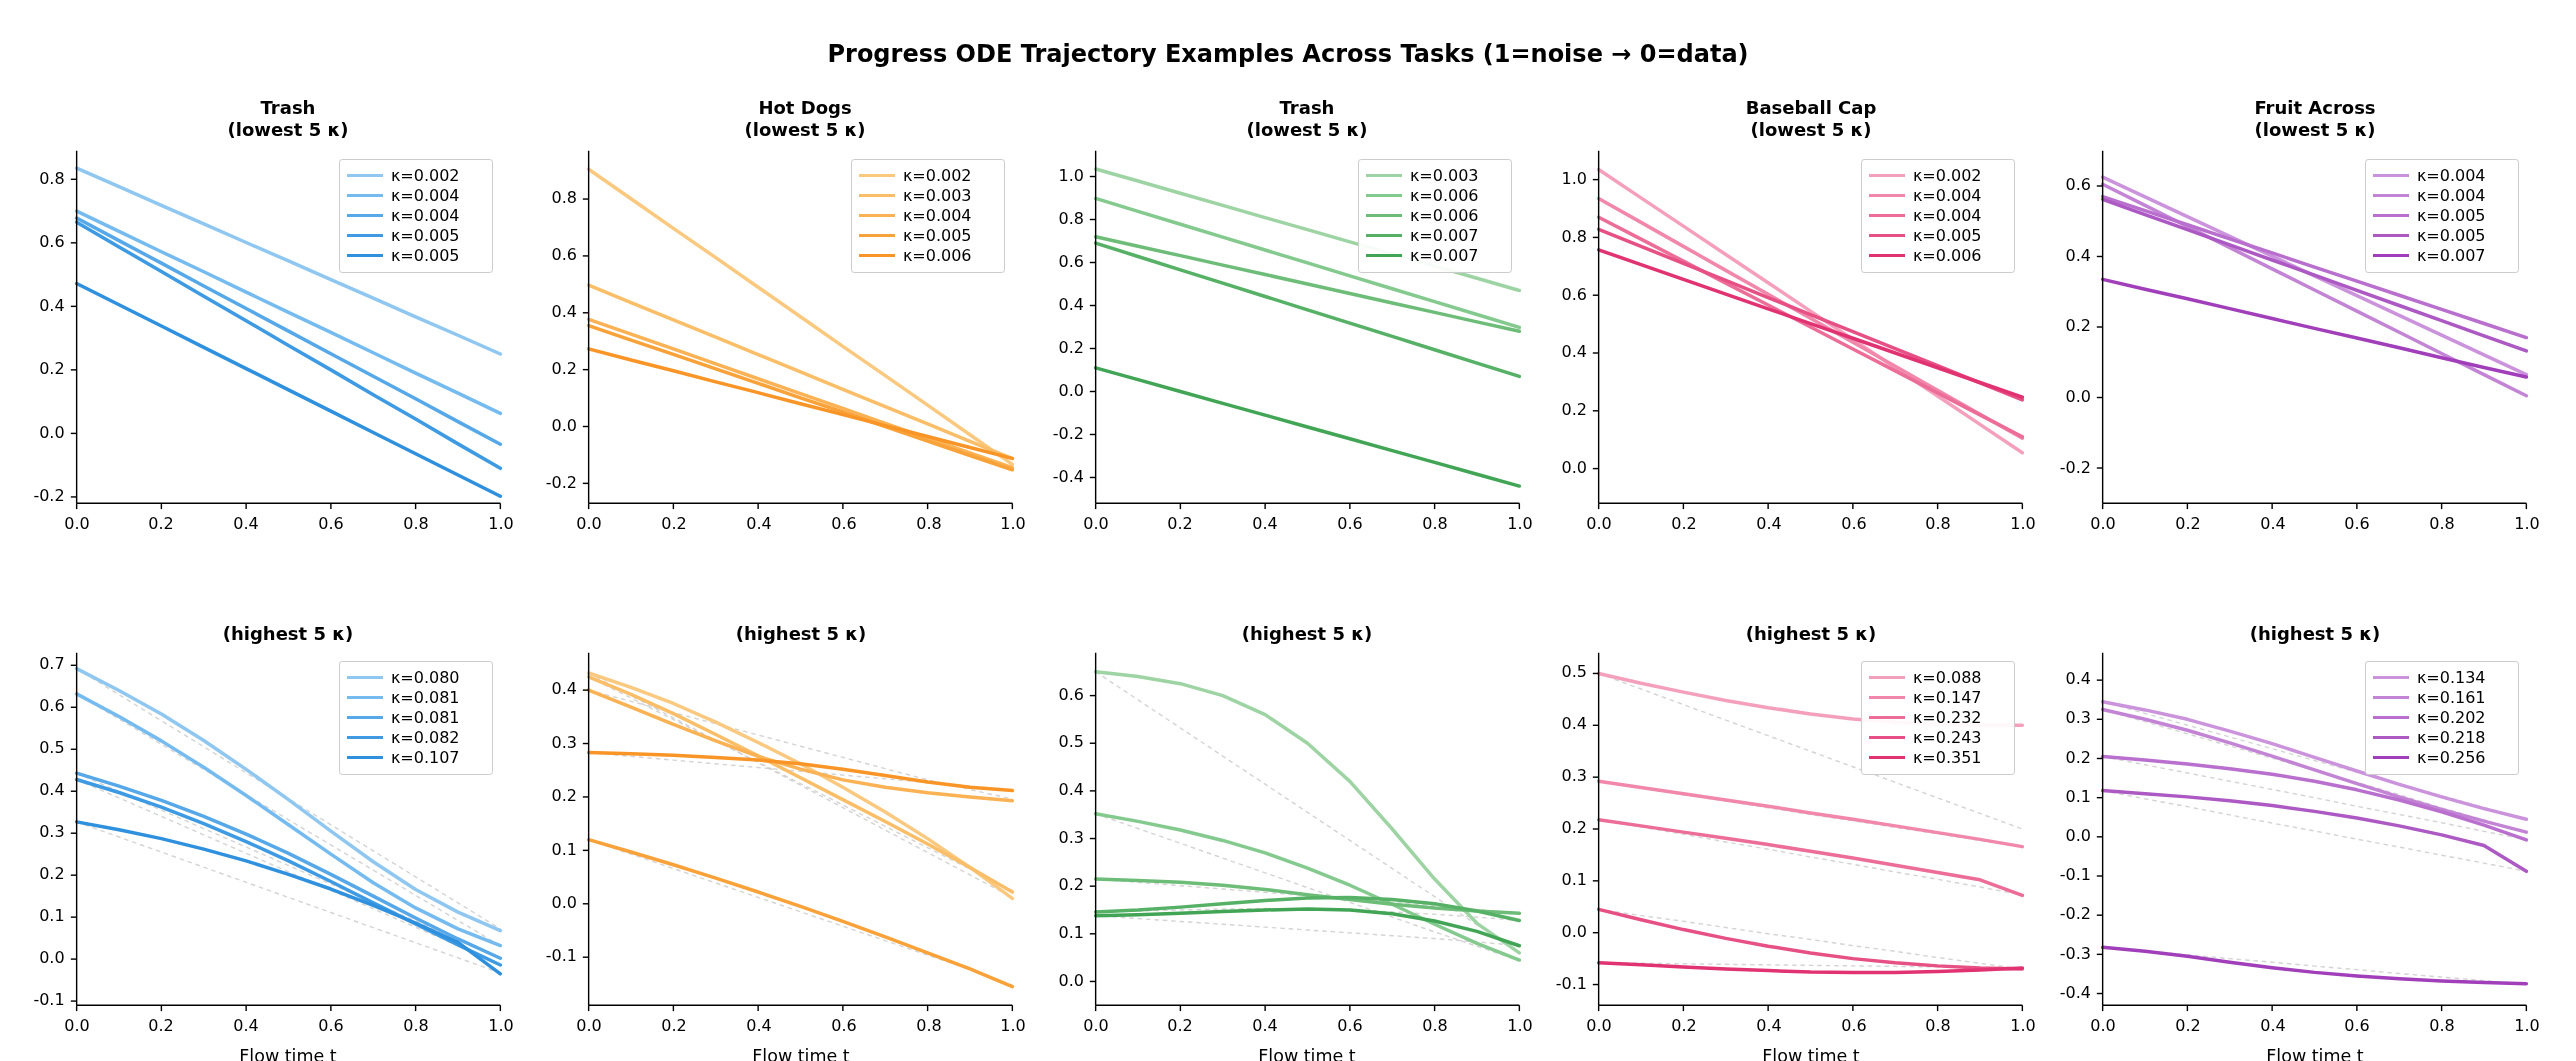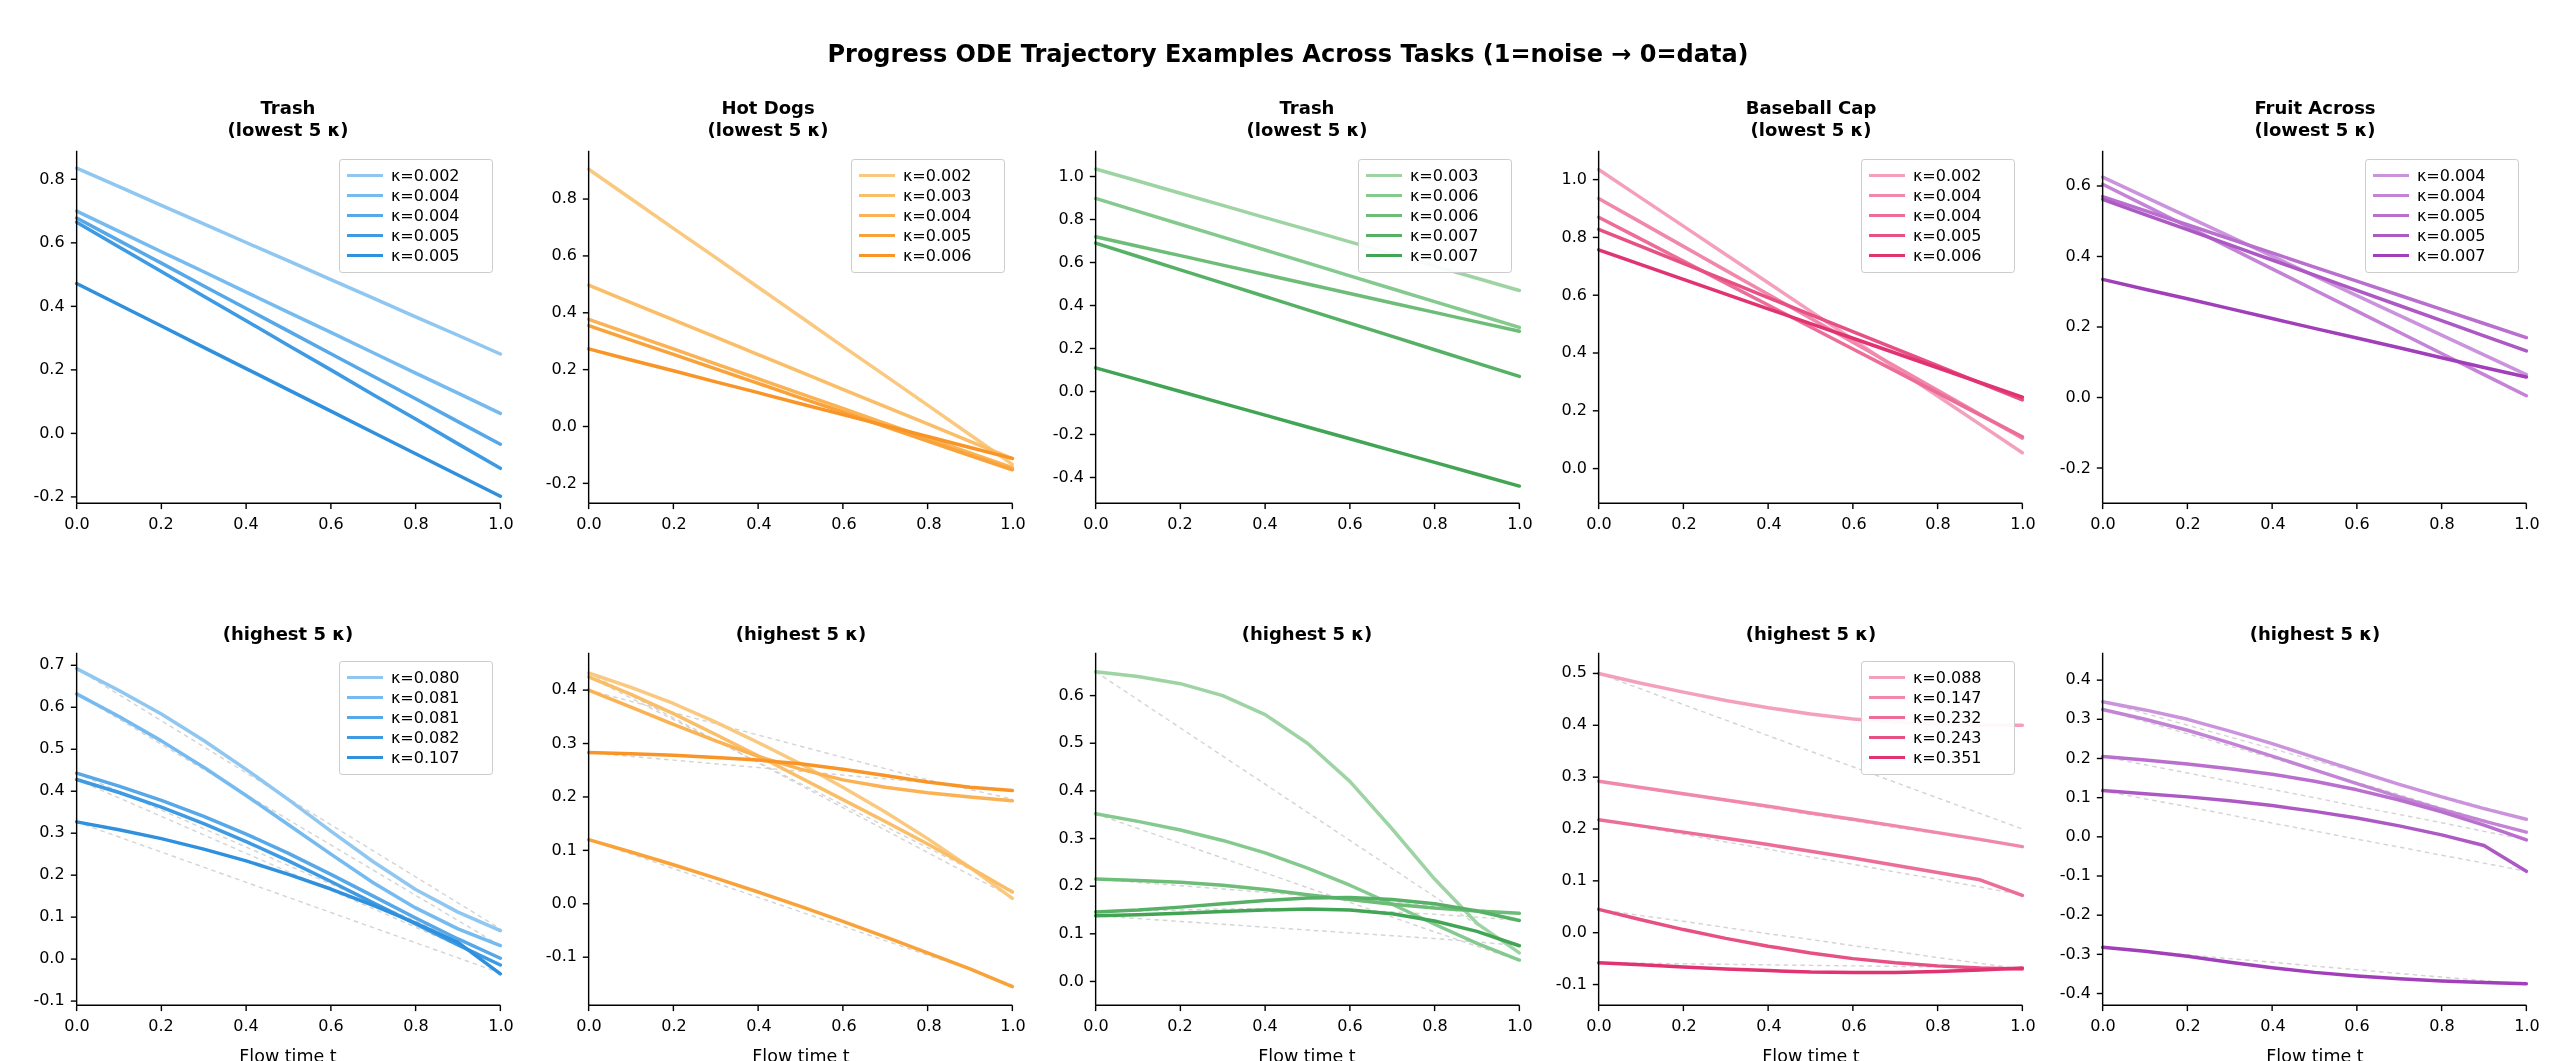--- a/index.html
+++ b/index.html
@@ -98,21 +98,21 @@
             <span class="legline" style="border-top-color: rgb(61, 154, 227);"></span>
             <span class="legtext">κ=0.005</span>
           </div>
           <div class="legrow">
             <span class="legline" style="border-top-color: rgb(47, 144, 222);"></span>
             <span class="legtext">κ=0.005</span>
           </div>
         </div>
       </div>
       <div class="panel" style="left: 0px; top: 0px; width: 2576px; height: 1061px;">
-        <div class="ptitle" style="left: 556px; width: 424px; top: 69px;">
+        <div class="ptitle" style="left: 593px; width: 424px; top: 69px;">
           <div>Hot Dogs</div>
           <div>(lowest 5 κ)</div>
         </div>
         <div style="position: absolute; left: 588px; top: 122px;">
           <svg width="425" height="354" viewBox="0 0 657 547">
             <g transform="translate(1,1)">
               <polyline points="0.00,28.57 65.50,74.28 131.00,119.99 196.50,165.26 262.00,210.97 327.50,256.68 393.00,302.39 458.50,347.66 524.00,393.37 589.50,439.08 655.00,484.79" fill="none" stroke="#fac97f" stroke-width="5.4" stroke-linecap="round" stroke-linejoin="round"></polyline>
               <polyline points="0.00,207.89 65.50,234.70 131.00,261.51 196.50,288.32 262.00,315.13 327.50,341.94 393.00,368.75 458.50,395.56 524.00,422.38 589.50,449.19 655.00,476.00" fill="none" stroke="#fbbe68" stroke-width="5.4" stroke-linecap="round" stroke-linejoin="round"></polyline>
               <polyline points="0.00,260.63 65.50,283.49 131.00,306.34 196.50,329.64 262.00,352.49 327.50,375.35 393.00,398.20 458.50,421.50 524.00,444.35 589.50,467.21 655.00,490.06" fill="none" stroke="#fab254" stroke-width="5.4" stroke-linecap="round" stroke-linejoin="round"></polyline>
               <polyline points="0.00,270.30 65.50,292.72 131.00,314.69 196.50,337.11 262.00,359.52 327.50,381.94 393.00,403.92 458.50,426.33 524.00,448.75 589.50,471.16 655.00,493.14" fill="none" stroke="#f9a23a" stroke-width="5.4" stroke-linecap="round" stroke-linejoin="round"></polyline>
@@ -658,16 +658,38 @@
         <div class="tick ytick" style="left: 2007px; top: 955px; width: 84px;">-0.4</div>
         <div class="tick ytick" style="left: 2007px; top: 916px; width: 84px;">-0.3</div>
         <div class="tick ytick" style="left: 2007px; top: 876px; width: 84px;">-0.2</div>
         <div class="tick ytick" style="left: 2007px; top: 837px; width: 84px;">-0.1</div>
         <div class="tick ytick" style="left: 2007px; top: 798px; width: 84px;">0.0</div>
         <div class="tick ytick" style="left: 2007px; top: 759px; width: 84px;">0.1</div>
         <div class="tick ytick" style="left: 2007px; top: 720px; width: 84px;">0.2</div>
         <div class="tick ytick" style="left: 2007px; top: 680px; width: 84px;">0.3</div>
         <div class="tick ytick" style="left: 2007px; top: 641px; width: 84px;">0.4</div>
         <div class="axlabel" style="left: 2103px; width: 424px; text-align: center; top: 1018px;">Flow time t</div>
+        <div class="legendbox" style="width: 154px; left: 2365px; top: 633px;">
+          <div class="legrow">
+            <span class="legline" style="border-top-color: rgb(204, 147, 221);"></span>
+            <span class="legtext">κ=0.134</span>
+          </div>
+          <div class="legrow">
+            <span class="legline" style="border-top-color: rgb(196, 132, 214);"></span>
+            <span class="legtext">κ=0.161</span>
+          </div>
+          <div class="legrow">
+            <span class="legline" style="border-top-color: rgb(185, 111, 205);"></span>
+            <span class="legtext">κ=0.202</span>
+          </div>
+          <div class="legrow">
+            <span class="legline" style="border-top-color: rgb(173, 89, 196);"></span>
+            <span class="legtext">κ=0.218</span>
+          </div>
+          <div class="legrow">
+            <span class="legline" style="border-top-color: rgb(161, 63, 187);"></span>
+            <span class="legtext">κ=0.256</span>
+          </div>
+        </div>
       </div>
     </div>
 </div>
 
 
 </body></html>

